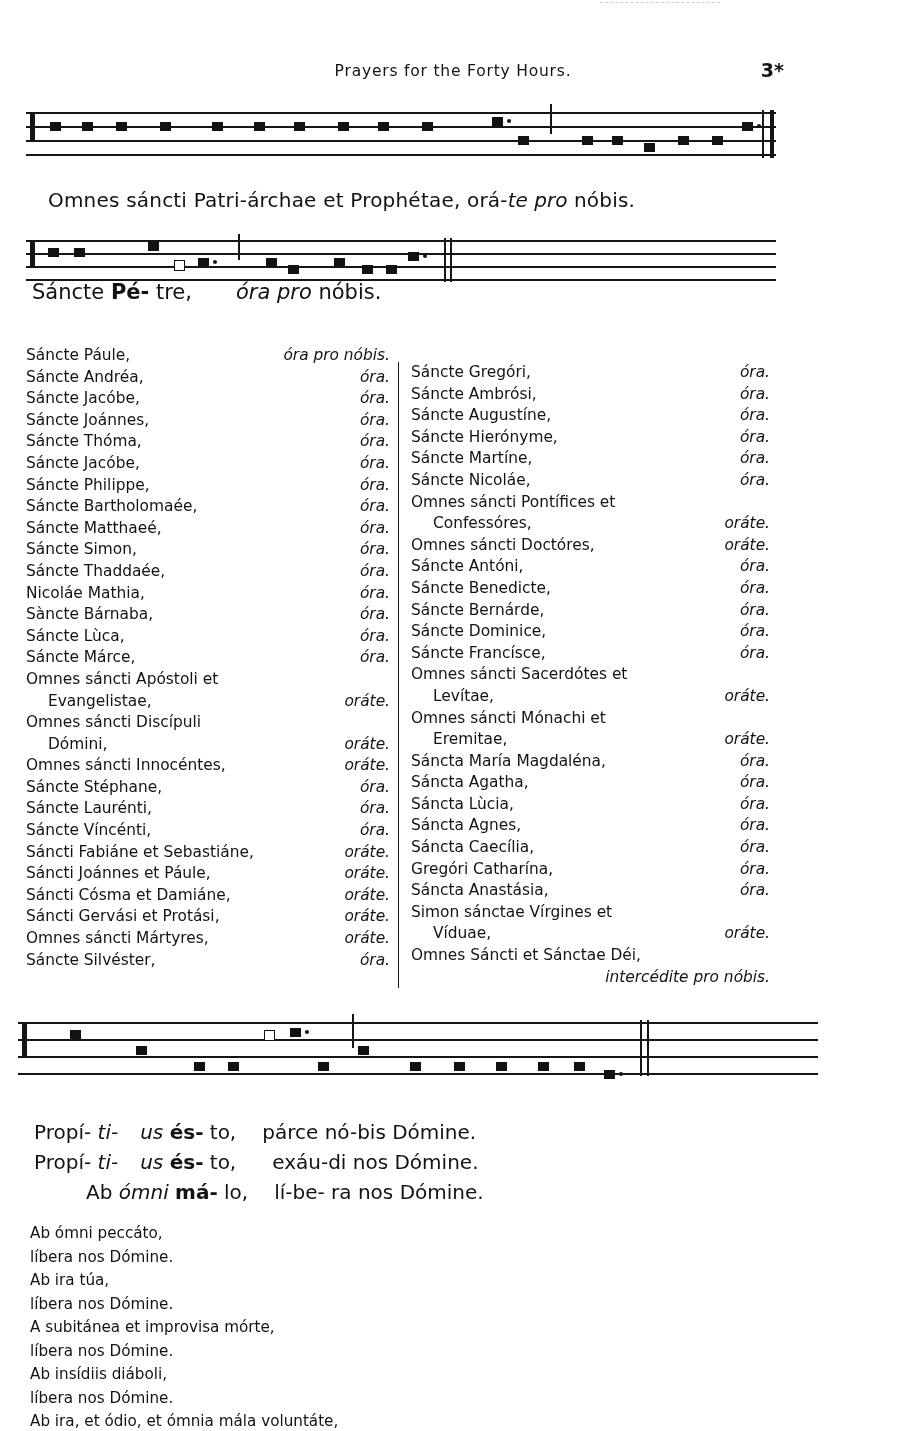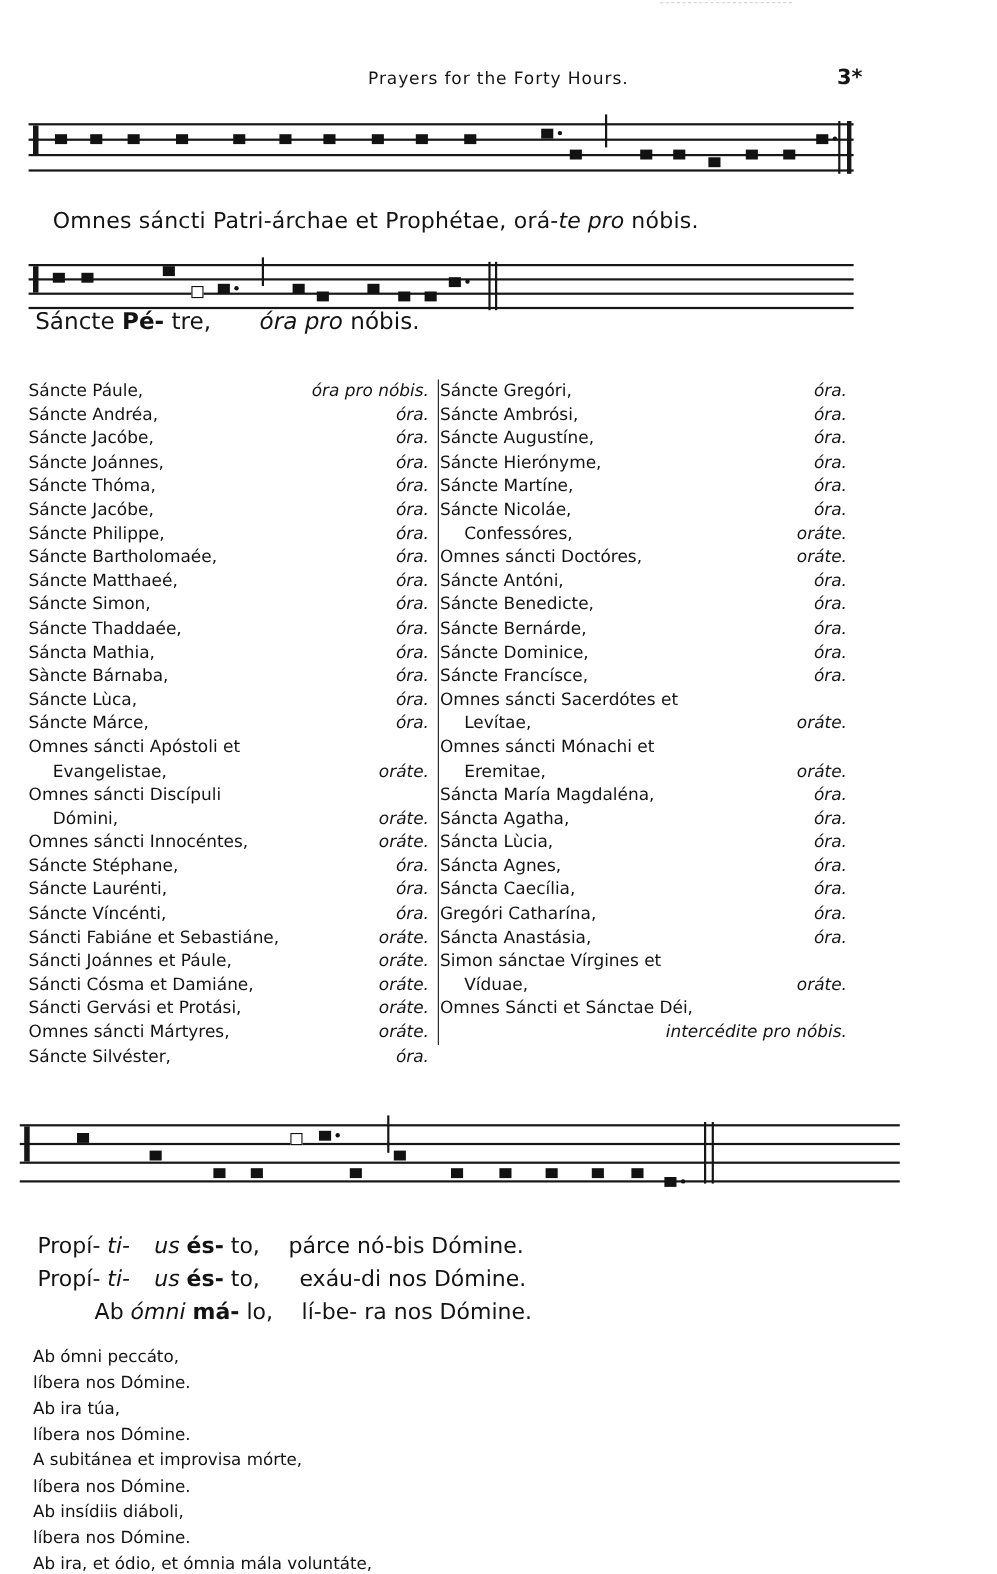--- a/index.html
+++ b/index.html
@@ -129,22 +129,23 @@
   .litany .cols {
     display: flex;
     align-items: flex-start;
   }
   .col {
     width: 372px;
     box-sizing: border-box;
   }
   .col.left { padding-right: 8px; }
   .col.right {
-    padding-left: 1px;
+    padding-left: 12px;
     border-left: 1.6px solid #161616;
+    margin-top: 17px;
   }
   .lrow {
     display: flex;
     justify-content: space-between;
     align-items: baseline;
     line-height: 21.6px;
     white-space: nowrap;
   }
   .lrow .inv { flex: 0 1 auto; }
   .lrow .resp { flex: 0 0 auto; padding-left: 10px; font-style: italic; }
@@ -301,21 +302,21 @@
           </div>
         <div class="lrow">
             <span class="inv">Sáncte Simon,</span>
             <span class="resp">óra.</span>
           </div>
         <div class="lrow">
             <span class="inv">Sáncte Thaddaée,</span>
             <span class="resp">óra.</span>
           </div>
         <div class="lrow">
-            <span class="inv">Sáncta Mathia,</span>
+            <span class="inv">Nicoláe Mathia,</span>
             <span class="resp">óra.</span>
           </div>
         <div class="lrow">
             <span class="inv">Sàncte Bárnaba,</span>
             <span class="resp">óra.</span>
           </div>
         <div class="lrow">
             <span class="inv">Sáncte Lùca,</span>
             <span class="resp">óra.</span>
           </div>
@@ -398,20 +399,24 @@
             <span class="inv">Sáncte Hierónyme,</span>
             <span class="resp">óra.</span>
           </div>
         <div class="lrow">
             <span class="inv">Sáncte Martíne,</span>
             <span class="resp">óra.</span>
           </div>
         <div class="lrow">
             <span class="inv">Sáncte Nicoláe,</span>
             <span class="resp">óra.</span>
+          </div>
+        <div class="lrow">
+            <span class="inv">Omnes sáncti  Pontífices  et</span>
+            <span class="resp"></span>
           </div>
         <div class="lrow cont">
             <span class="inv">Confessóres,</span>
             <span class="resp">oráte.</span>
           </div>
         <div class="lrow">
             <span class="inv">Omnes sáncti Doctóres,</span>
             <span class="resp">oráte.</span>
           </div>
         <div class="lrow">

